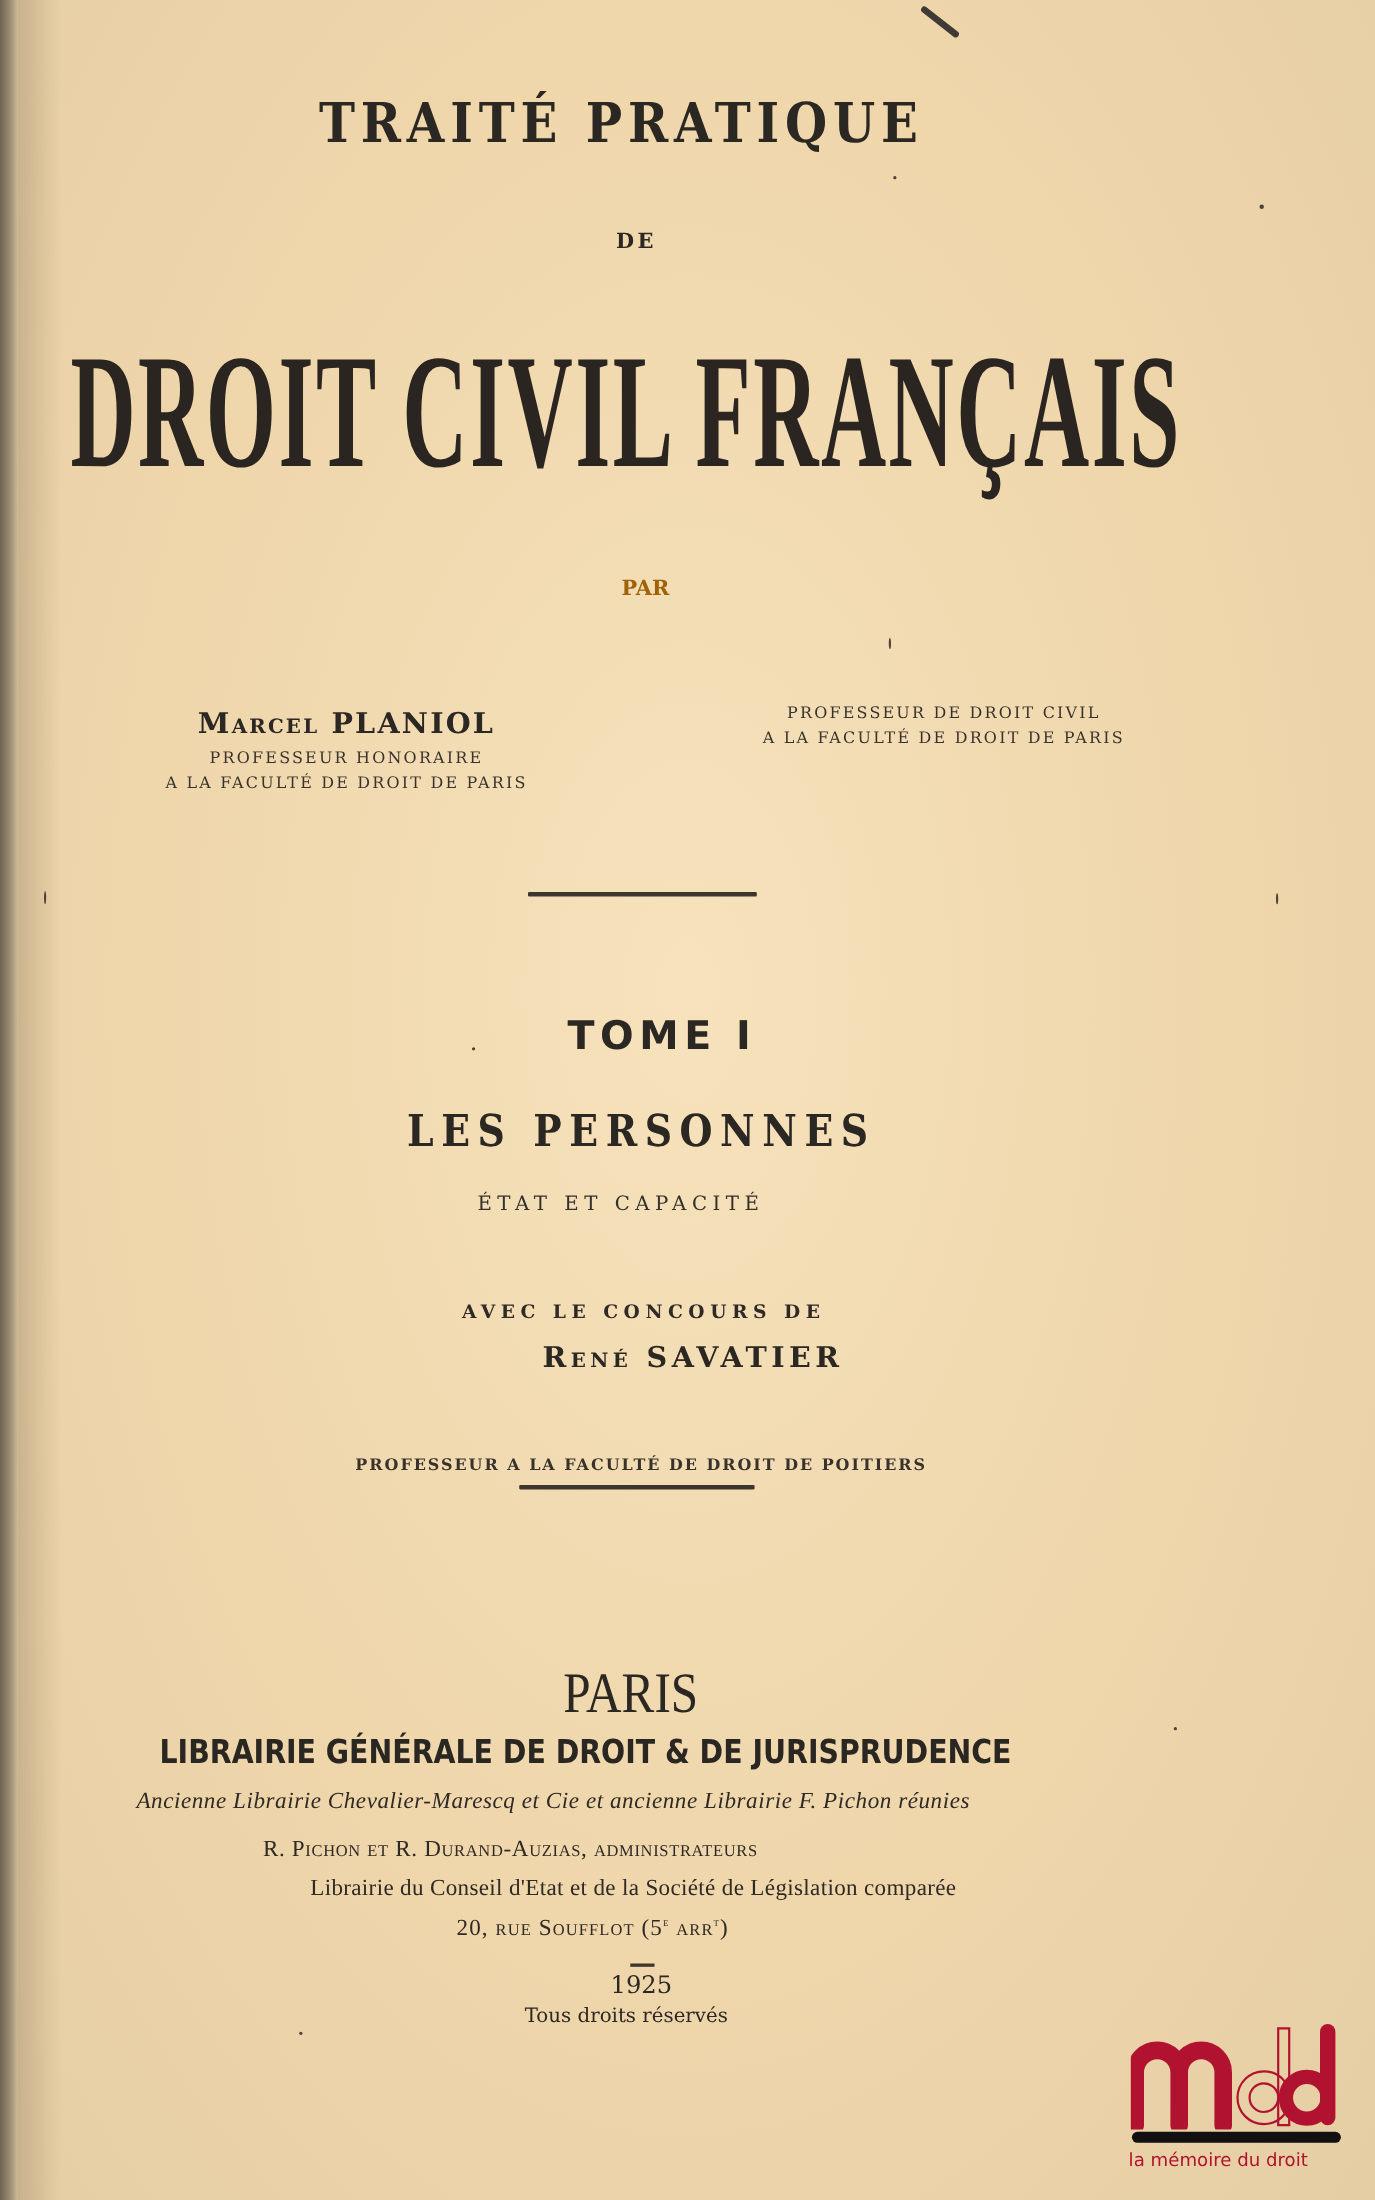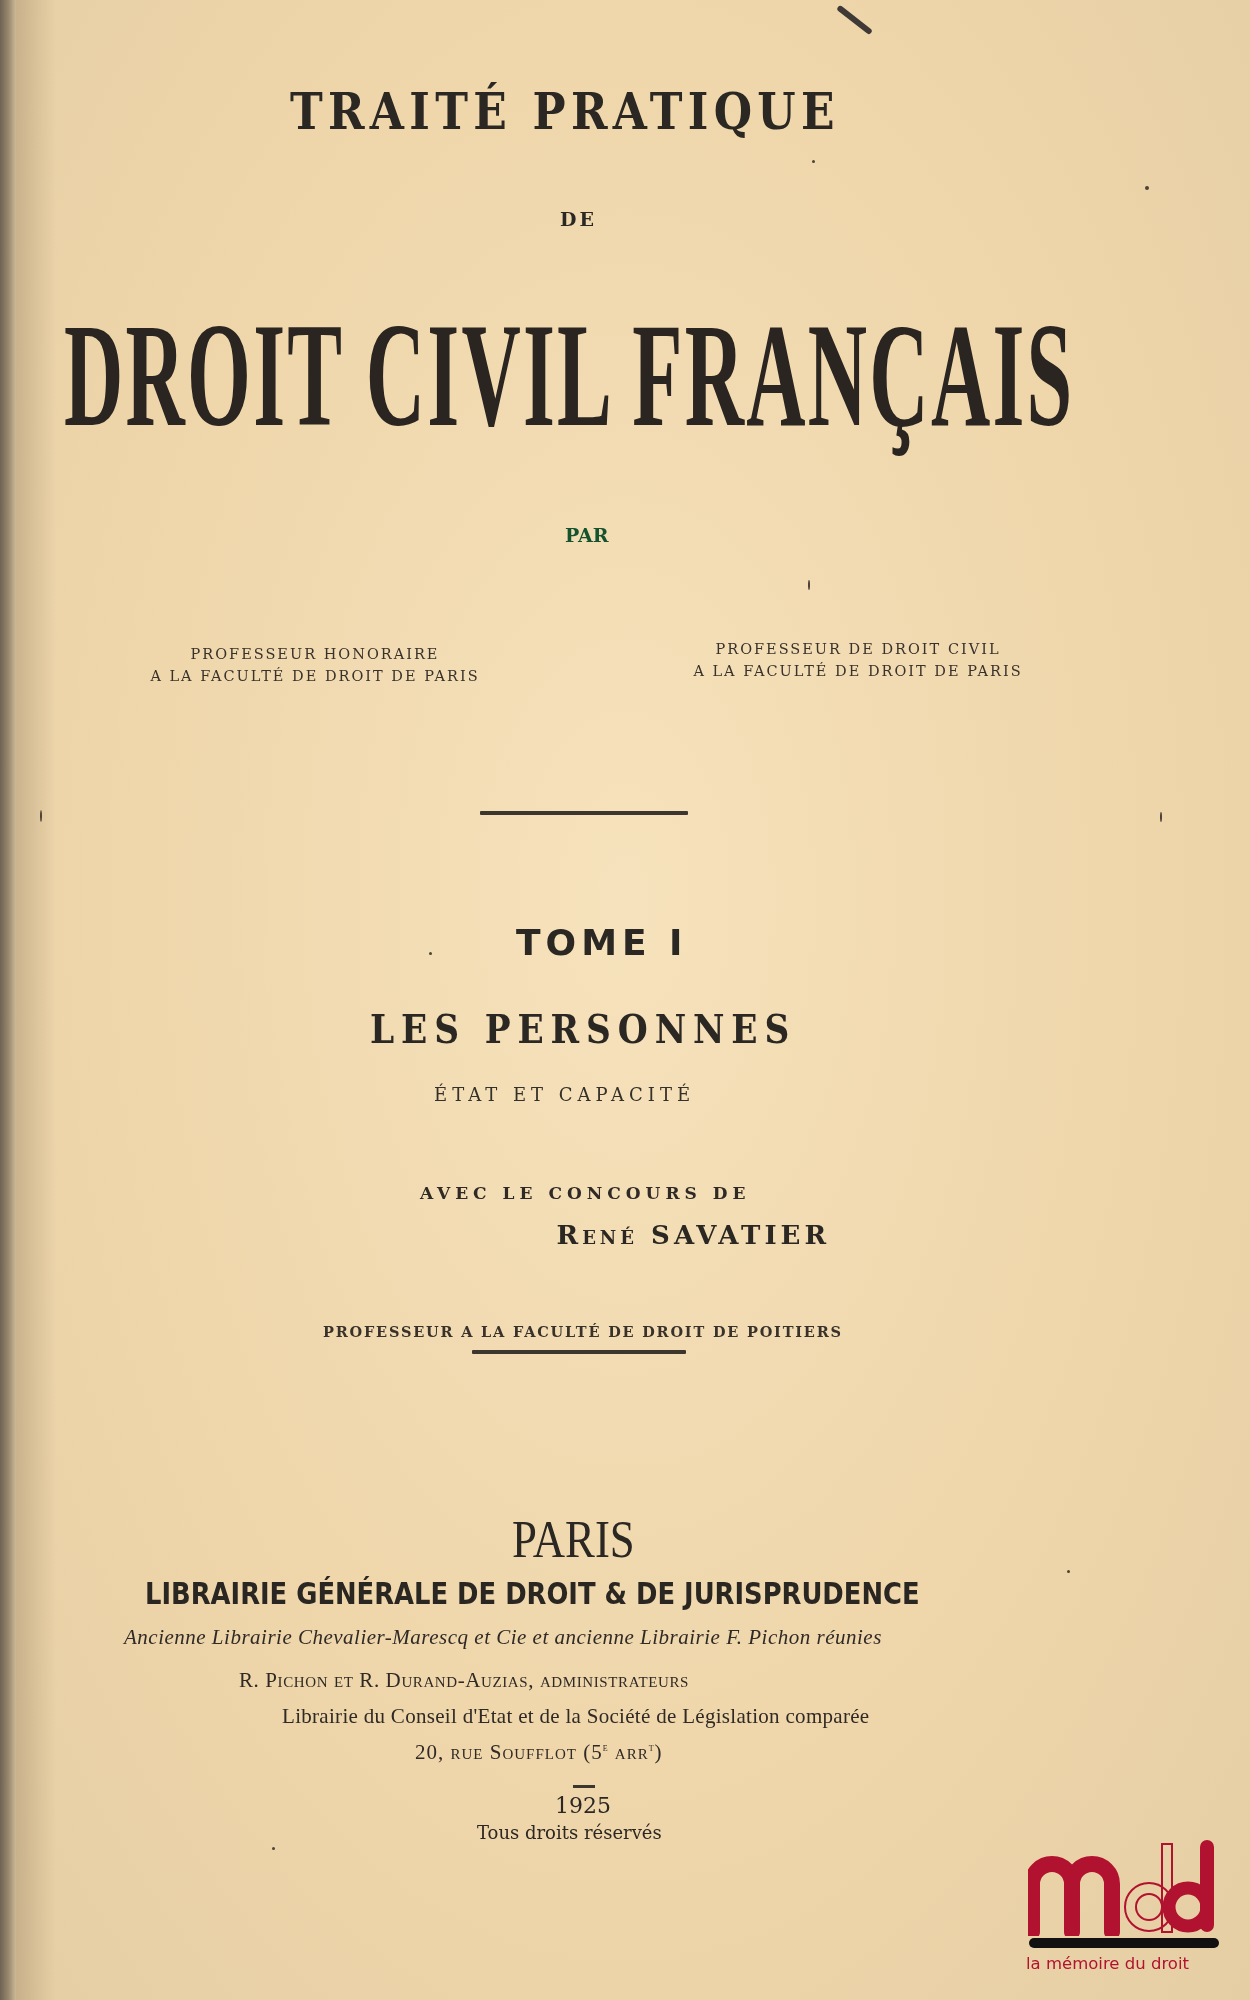--- a/index.html
+++ b/index.html
@@ -87,21 +87,21 @@
       transform-origin: left top;
       color: #2a2520;
     }
     .t-par {
       top: 524px;
       left: 565px;
       width: 60px;
       text-align: left;
       font-weight: bold;
       font-size: 19px;
-      color: #14532d;
+      color: #a16207;
     }
     .author {
       position: absolute;
       text-align: center;
       white-space: nowrap;
     }
     .author .name {
       font-family: "DejaVu Serif", serif;
       font-weight: bold;
       font-size: 26px;
@@ -171,21 +171,21 @@
       text-align: left;
       font-weight: bold;
       font-size: 17px;
       letter-spacing: 5px;
       color: #2f2a25;
     }
     .t-rene {
       top: 1220px;
       left: 430px;
       width: 400px;
-      text-align: right;
+      text-align: center;
       font-weight: bold;
       font-size: 26px;
       letter-spacing: 4px;
       font-variant: small-caps;
       color: #2b2723;
     }
     .t-rene-title {
       top: 1323px;
       left: 323px;
       width: 560px;
@@ -332,20 +332,21 @@
 <div class="speck" style="left:429px;top:952px;width:3px;height:3px;"></div>
 <div class="speck" style="left:1067px;top:1570px;width:3px;height:3px;"></div>
 <div class="speck" style="left:272px;top:1847px;width:3px;height:3px;"></div>
 
 <div class="line t-traite">TRAITÉ PRATIQUE</div>
 <div class="line t-de">DE</div>
 <div class="line t-droit">DROIT CIVIL FRANÇAIS</div>
 <div class="line t-par">PAR</div>
 
 <div class="author author-left">
+  <div class="name">Marcel PLANIOL</div>
   <div class="title1">PROFESSEUR HONORAIRE</div>
   <div class="title2">A LA FACULTÉ DE DROIT DE PARIS</div>
 </div>
 
 <div class="author author-right">
   <div class="title1">PROFESSEUR DE DROIT CIVIL</div>
   <div class="title2">A LA FACULTÉ DE DROIT DE PARIS</div>
 </div>
 
 <div class="rule rule-1"></div>

